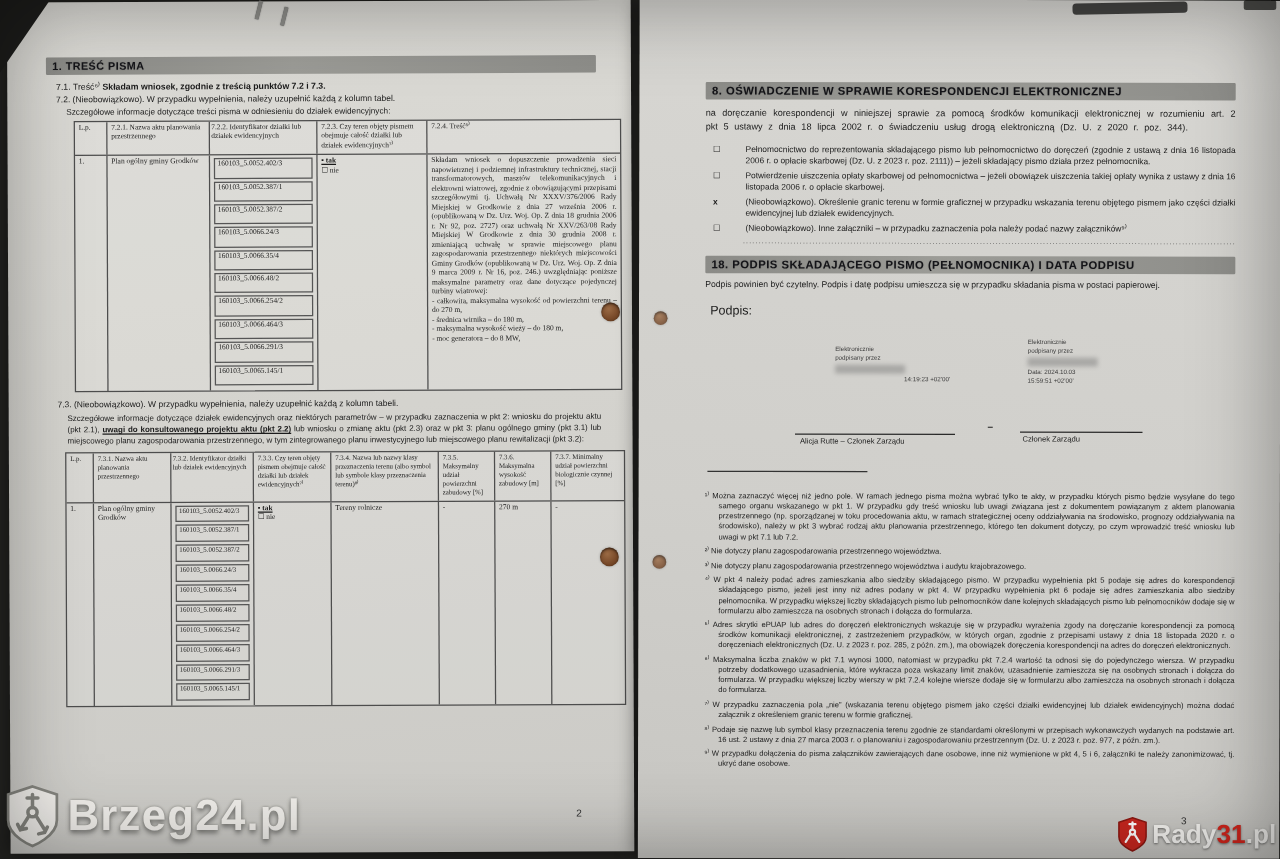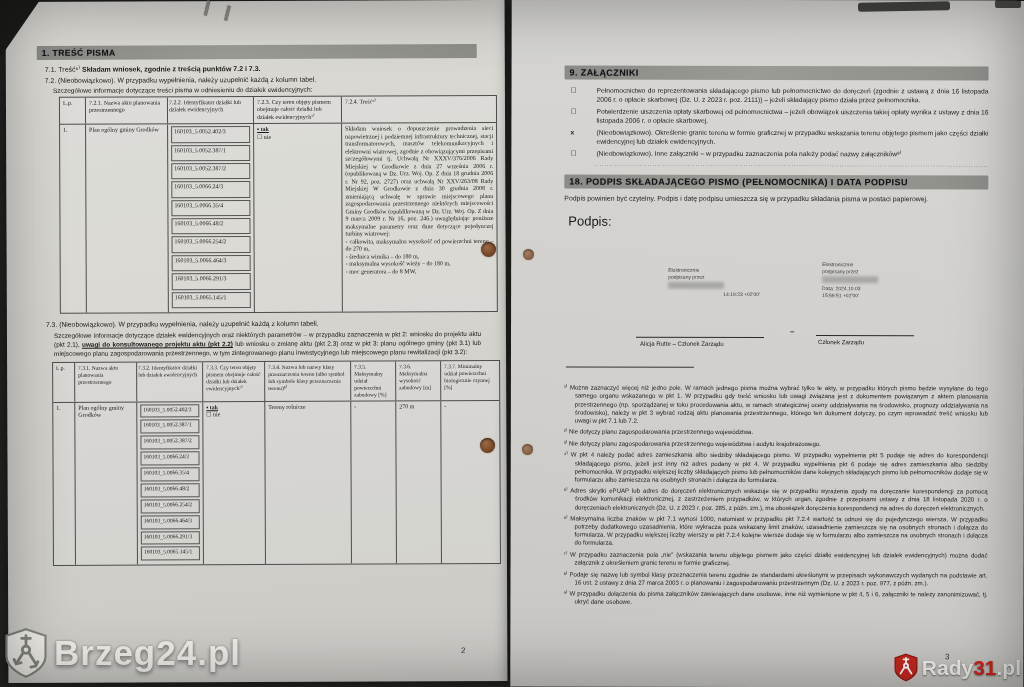--- a/index.html
+++ b/index.html
@@ -70,21 +70,21 @@
   .pr-content{position:absolute;left:53px;top:66px;right:36px;}
   .pr-content .secbar{font-size:9px;margin-bottom:6px;}
   .consent{display:flex;gap:110px;margin:7px 0 6px 62px;font-size:7.4px;}
   .consent .mk{font-weight:bold;margin-right:6px;}
   .rbody{font-size:7.3px;line-height:1.5;text-align:justify;word-spacing:2.5px;margin:2px 0 8px 0;}
   .att{display:flex;margin:3px 0;font-size:6.7px;line-height:1.35;}
   .att .mk{width:26px;flex:none;padding-left:6px;}
   .att .tx{text-align:justify;}
   .dots{font-size:5.5px;color:#444;letter-spacing:1px;overflow:hidden;white-space:nowrap;margin:1px 0 8px 30px;}
   .signote{font-size:6.9px;margin:5px 0 12px 0;}
-  .siglabel{font-size:13px;margin:4px 0 16px 4px;}
+  .siglabel{font-size:10px;margin:4px 0 0 4px;}
   .sig-area{position:relative;height:118px;}
   .stamp{position:absolute;font-size:5px;color:#3a3a3a;line-height:1.3;}
   .stamp-a{left:104px;top:22px;width:92px;}
   .stamp-b{left:258px;top:16px;width:100px;}
   .redact{width:56px;height:7px;background:#6a6a6a;opacity:.4;filter:blur(1.5px);margin:2px 0;}
   .sigline{position:absolute;border-top:1px solid #2a2a2a;}
   .sigline-a{left:72px;top:92px;width:128px;}
   .sigline-b{left:252px;top:90px;width:98px;}
   .signame{position:absolute;font-size:6.1px;color:#222;}
   .signame-a{left:76px;top:95px;}
@@ -212,24 +212,25 @@
           <div class="tc c-mbio">-</div>
         </div>
       </div>
     </div>
     <div class="pagenum pn-left">2</div>
   </div>
 
   <div class="page page-right">
     <div class="pr-content">
 
-
       <div class="secbar">
-        <span>9. ZAŁĄCZNIKI</span>
-      </div>
+        <span>8. OŚWIADCZENIE W SPRAWIE KORESPONDENCJI ELEKTRONICZNEJ</span>
+      </div>
+      <div class="rbody">na doręczanie korespondencji w niniejszej sprawie za pomocą środków komunikacji elektronicznej w rozumieniu art. 2 pkt 5 ustawy z dnia 18 lipca 2002 r. o świadczeniu usług drogą elektroniczną (Dz. U. z 2020 r. poz. 344).</div>
+
       <div class="att">
         <span class="mk">☐</span>
         <span class="tx">Pełnomocnictwo do reprezentowania składającego pismo lub pełnomocnictwo do doręczeń (zgodnie z ustawą z dnia 16 listopada 2006 r. o opłacie skarbowej (Dz. U. z 2023 r. poz. 2111)) – jeżeli składający pismo działa przez pełnomocnika.</span>
       </div>
       <div class="att">
         <span class="mk">☐</span>
         <span class="tx">Potwierdzenie uiszczenia opłaty skarbowej od pełnomocnictwa – jeżeli obowiązek uiszczenia takiej opłaty wynika z ustawy z dnia 16 listopada 2006 r. o opłacie skarbowej.</span>
       </div>
       <div class="att">
         <span class="mk" style="font-weight:bold">x</span>

